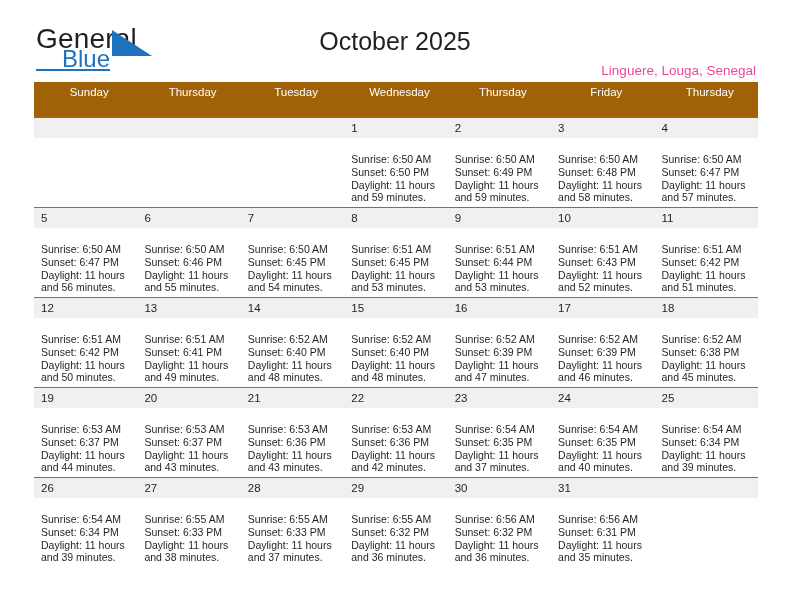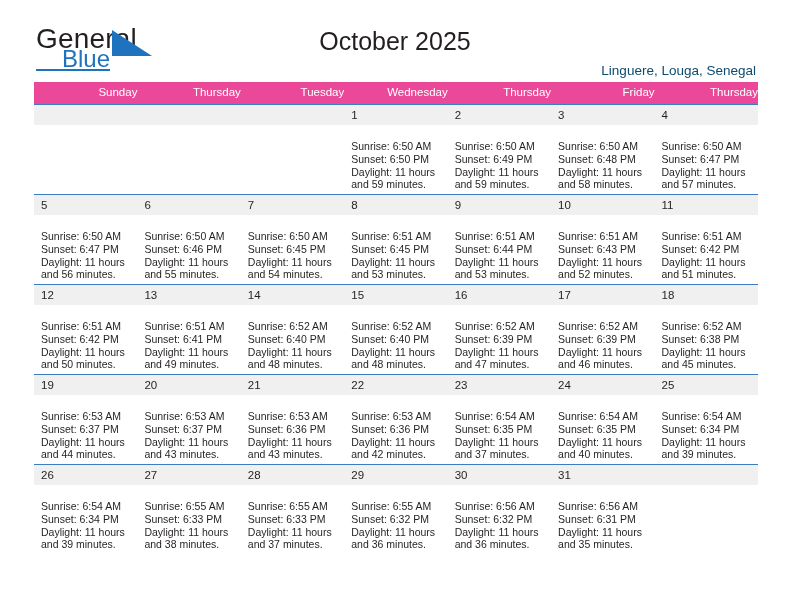--- a/index.html
+++ b/index.html
@@ -64,39 +64,39 @@
   .cal-title {
     font-size: 25px;
     font-weight: normal;
     color: #231f20;
     line-height: 30px;
     margin: 0;
     text-align: center;
   }
   .cal-subtitle {
     font-size: 13.5px;
-    color: #0c4a6e;
+    color: #ec4899;
     line-height: 22px;
     margin: 4px 0 0 0;
   }
 
   
   .cal {
     width: 724px;
     border-collapse: collapse;
     table-layout: fixed;
     margin-top: 10px;
   }
   .cal th {
-    background: #ec4899;
+    background: #a16207;
     color: #ffffff;
     font-size: 11.5px;
     font-weight: normal;
-    text-align: right;
-    padding: 4px 0 5px 7px;
+    text-align: center;
+    padding: 4px 0 18px 7px;
     line-height: 13px;
   }
   .cal td {
     vertical-align: top;
     padding: 0;
     border-top: 1px solid #3b7dc0;
     height: 89px;
     background: #ffffff;
   }
   .daynum-band {

